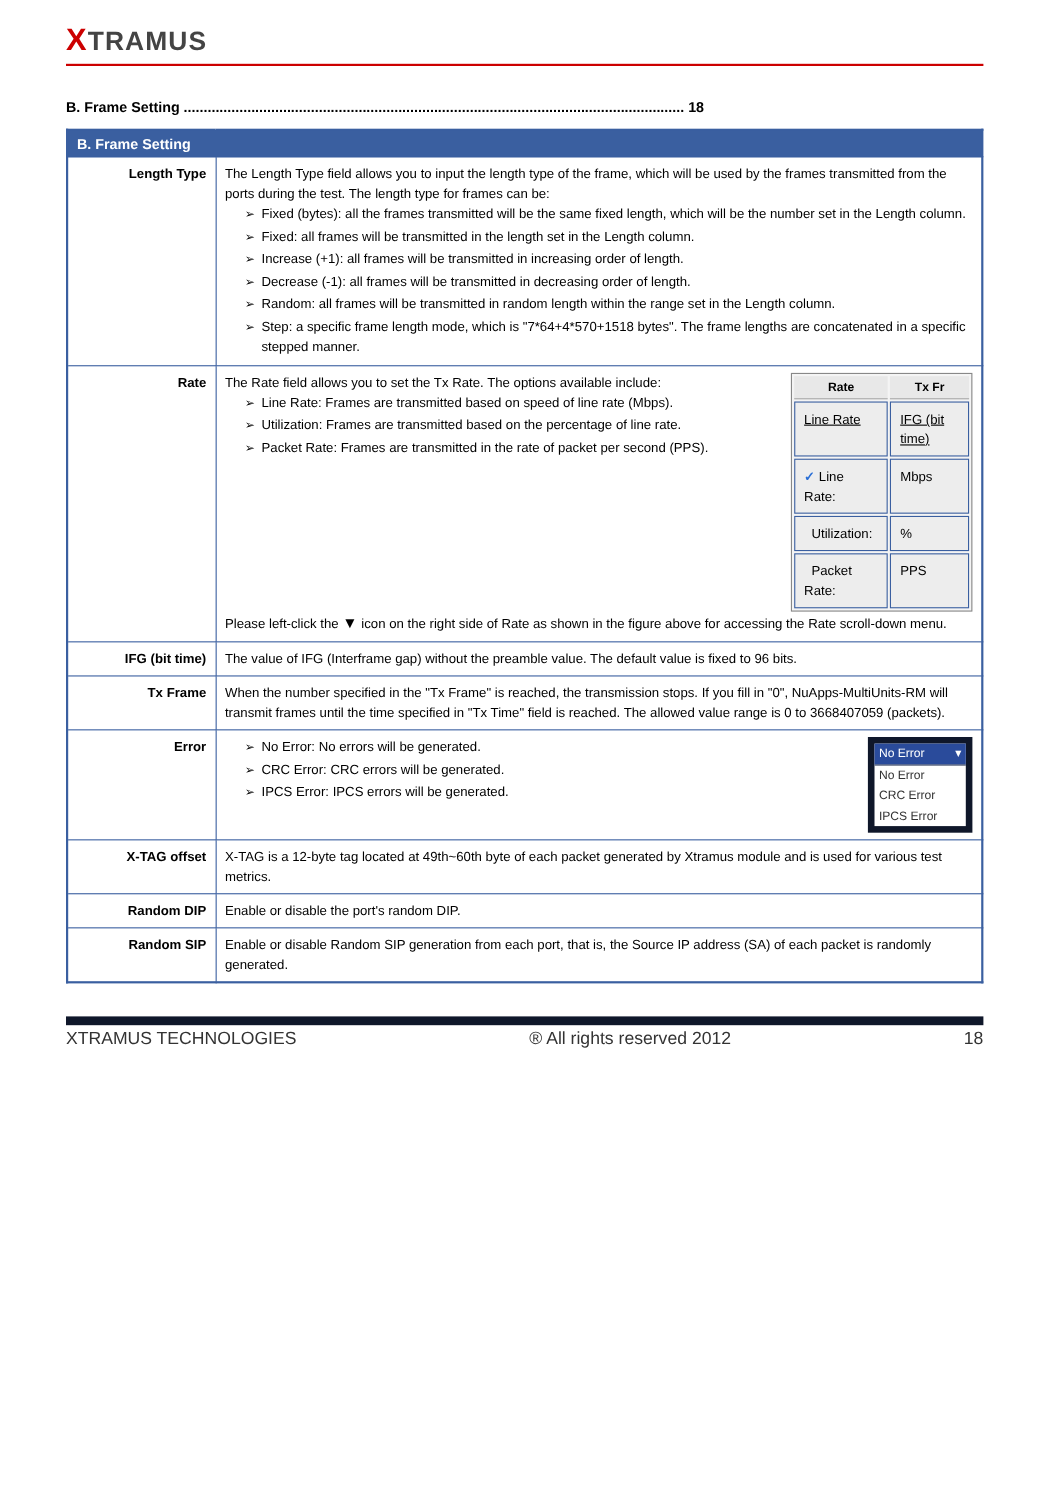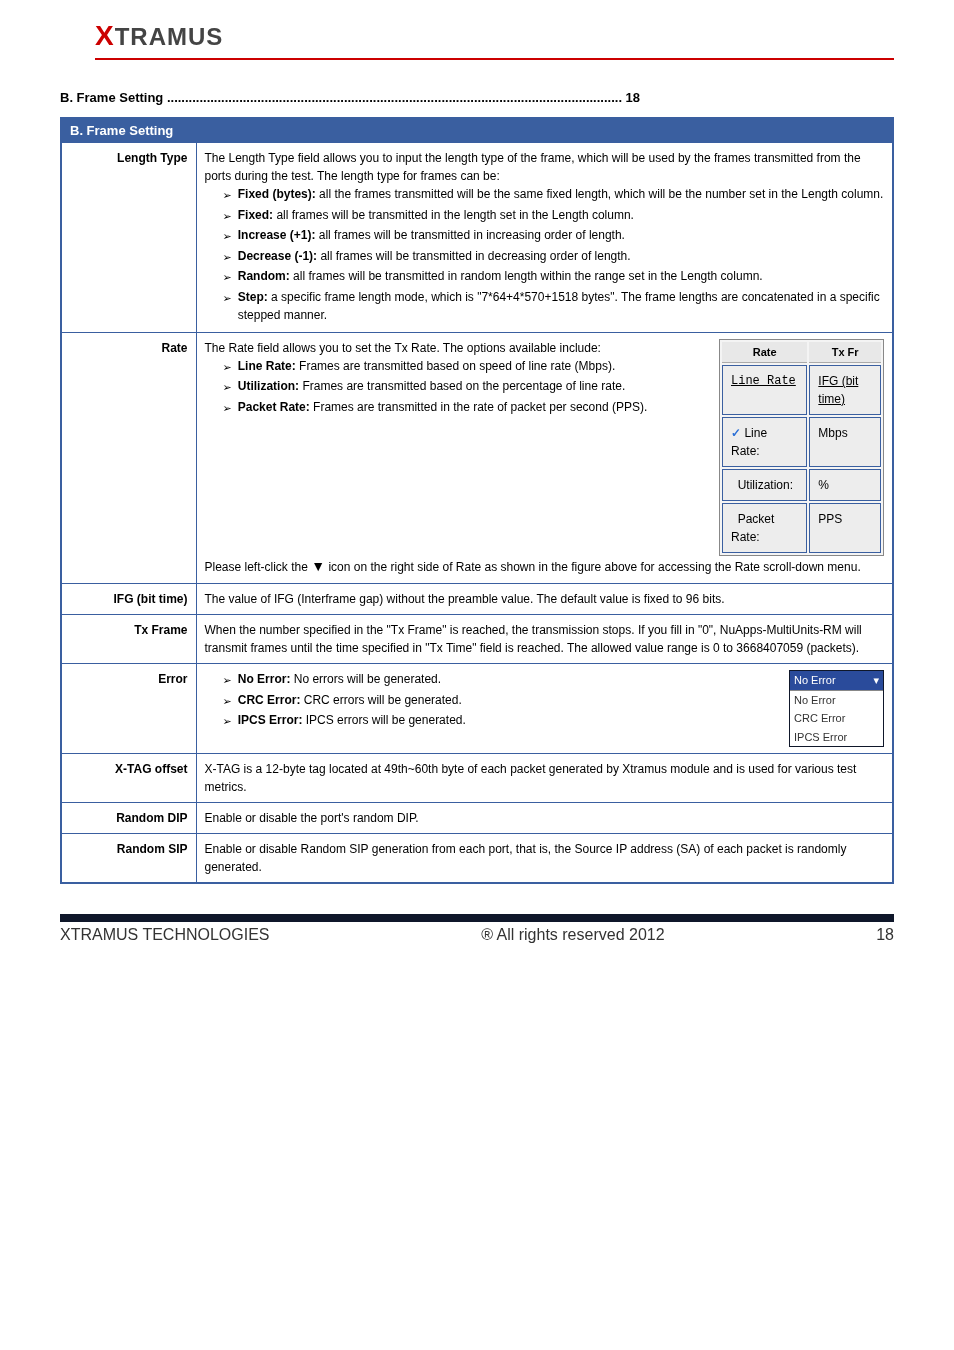--- a/index.html
+++ b/index.html
@@ -9,21 +9,20 @@
     width: 954px;
     margin: 0 auto;
     padding: 20px 60px 40px 60px;
     font-size: 12px;
     color: #000;
   }
   .header {
     border-bottom: 2px solid #c00;
     padding-bottom: 6px;
     margin-bottom: 30px;
-    margin-left: 35px;
   }
   .logo {
     font-size: 24px;
     font-weight: bold;
     color: #444;
     letter-spacing: 1px;
   }
   .logo .x {
     color: #c00;
     font-weight: bold;
@@ -64,21 +63,21 @@
   .sub-item {
     display: flex;
     gap: 6px;
     margin-bottom: 2px;
   }
   .arrow {
     flex: 0 0 auto;
     font-size: 11px;
     margin-top: 2px;
   }
-  .bold { font-weight: bold; margin-top: 38px; }
+  .bold { font-weight: normal; margin-top: 38px; }
   .rate-menu {
     float: right;
     border: 1px solid #888;
     background: #f4f4f4;
     font-size: 11px;
     margin-left: 8px;
     width: 165px;
   }
   .rate-menu th {
     background: #e8e8e8;
@@ -94,21 +93,21 @@
     font-size: 11px;
   }
   .rate-menu .chk {
     color: #2a6fd6;
     font-weight: bold;
     width: 14px;
   }
   .down-tri { font-size: 14px; }
   .error-menu {
     float: right;
-    border: 1px solid #0f172a;
+    border: 6px solid #0f172a;
     font-size: 11px;
     background: #fff;
     margin-left: 8px;
     width: 95px;
   }
   .error-menu .sel {
     background: #2a4b9b;
     color: #fff;
     padding: 1px 4px;
     display: flex;
@@ -183,21 +182,21 @@
   <tr>
     <td class="label">Rate</td>
     <td>
       <table class="rate-menu">
         <tbody>
               <tr>
                 <th>Rate</th>
                 <th>Tx Fr</th>
               </tr>
         <tr>
-                <td style="text-decoration:underline;font-family:Liberation Mono, monospace;">Line Rate</td>
+                <td style="text-decoration:underline;">Line Rate</td>
                 <td style="text-decoration:underline;">IFG (bit time)</td>
               </tr>
         <tr>
                 <td><span class="chk">✓</span> <span>Line Rate:</span></td>
                 <td>Mbps</td>
               </tr>
         <tr>
                 <td><span class="chk">&nbsp;</span> <span>Utilization:</span></td>
                 <td>%</td>
               </tr>

